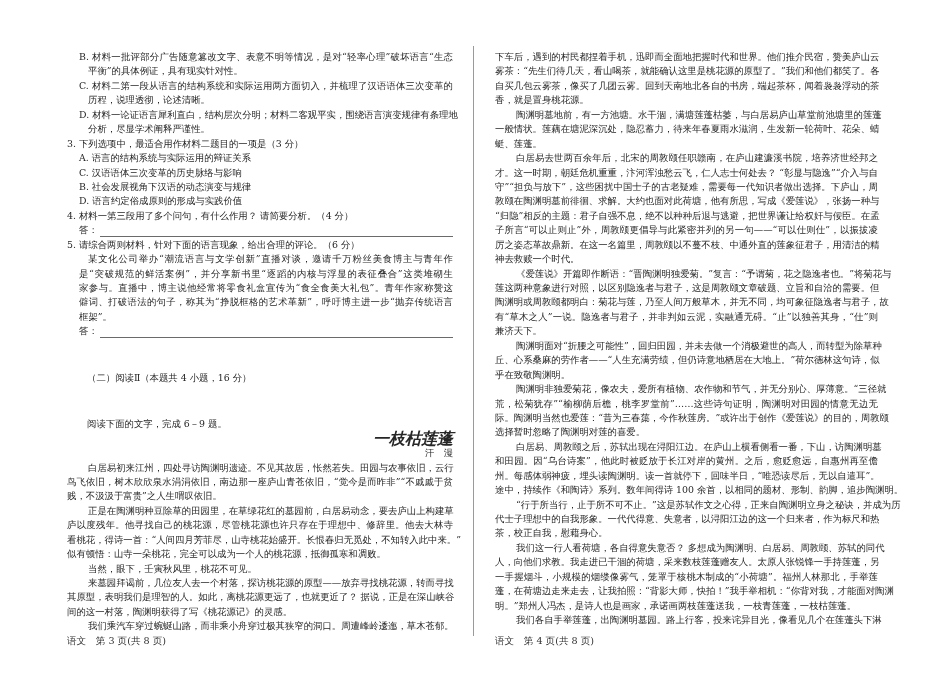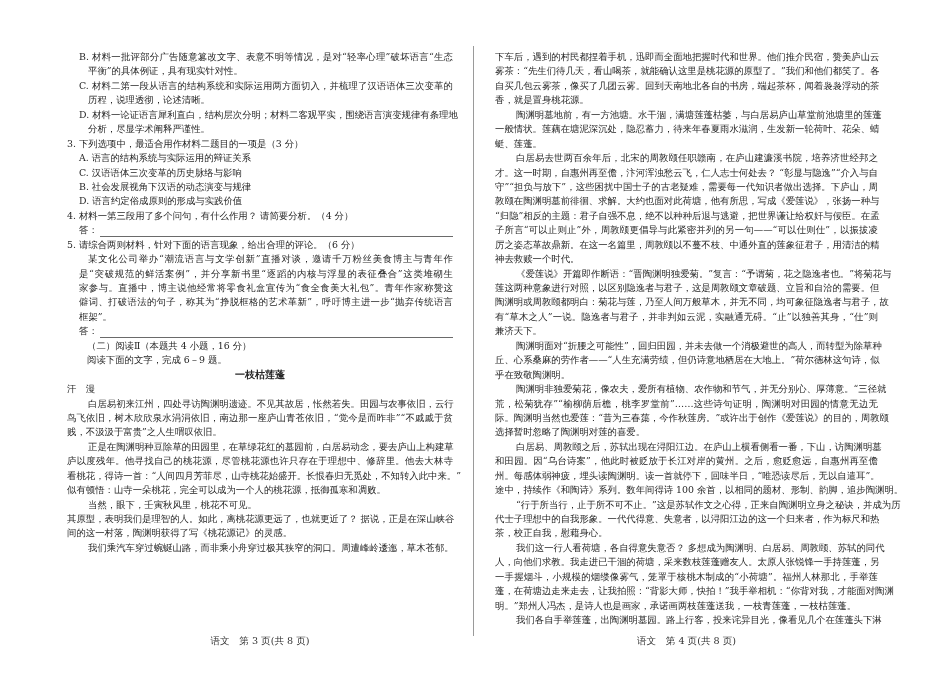--- a/index.html
+++ b/index.html
@@ -20,52 +20,53 @@
   .col.left  { left: 67px;  width: 386px; }
   .col.right { left: 495px; width: 383px; }
   .ln {
     height: 14.44px;
     line-height: 14.44px;
     white-space: nowrap;
     text-align: left;
   }
   .j { text-align: justify; text-align-last: justify; }
   .i12 { padding-left: 12px; }
-  .i20 { padding-left: 20px; }
+  .i20 { padding-left: 20px; margin-top: 32px; }
   .i21 { padding-left: 21px; }
   .ans { display: flex; align-items: flex-end; }
   .ans .lbl { line-height: 14.44px; }
   .ans .blank {
     flex: 1;
     height: 11px;
     margin-left: 2px;
     margin-bottom: 1px;
     border-bottom: 1px solid #6a6a6a;
   }
   .title {
-    text-align: center;
+    text-align: right;
     font-family: "DejaVu Sans", sans-serif;
     font-weight: bold;
-    font-size: 10px;
-  }
-  .author { text-align: left; font-size: 9.4px; }
+    font-size: 16px;
+    font-style: italic;
+  }
+  .author { text-align: right; font-size: 9.4px; }
   .sep {
     position: absolute;
     left: 473px;
     top: 46px;
     width: 1px;
     height: 590px;
     background: #9a9a9a;
   }
   .footer {
     position: absolute;
     top: 634px;
     height: 14px;
     line-height: 14px;
-    text-align: center;
+    text-align: left;
     font-size: 9.6px;
     white-space: pre;
     color: #303030;
   }
   .footer.left  { left: 67px;  width: 386px; }
   .footer.right { left: 495px; width: 383px; }
 </style>
 </head>
 <body>
 
@@ -126,20 +127,21 @@
     <div>
       <div class="ln j i21">正是在陶渊明种豆除草的田园里，在草绿花红的墓园前，白居易动念，要去庐山上构建草</div>
       <div class="ln j">庐以度残年。他寻找自己的桃花源，尽管桃花源也许只存在于理想中、修辞里。他去大林寺</div>
       <div class="ln j">看桃花，得诗一首：“人间四月芳菲尽，山寺桃花始盛开。长恨春归无觅处，不知转入此中来。”</div>
       <div class="ln">似有顿悟：山寺一朵桃花，完全可以成为一个人的桃花源，抵御孤寒和凋败。</div>
     </div>
     <div>
       <div class="ln i21">当然，眼下，壬寅秋风里，桃花不可见。</div>
     </div>
     <div>
+      <div class="ln j i21">来墓园拜谒前，几位友人去一个村落，探访桃花源的原型——放弃寻找桃花源，转而寻找</div>
       <div class="ln j">其原型，表明我们是理智的人。如此，离桃花源更远了，也就更近了？ 据说，正是在深山峡谷</div>
       <div class="ln">间的这一村落，陶渊明获得了写《桃花源记》的灵感。</div>
     </div>
     <div>
       <div class="ln j i21">我们乘汽车穿过蜿蜒山路，而非乘小舟穿过极其狭窄的洞口。周遭峰岭逶迤，草木苍郁。</div>
     </div>
   </div>
 </div>
 
 <div class="footer left">语文　第 3 页(共 8 页)</div>
@@ -157,21 +159,21 @@
     </div>
 
     <div>
       <div class="ln j i21">陶渊明墓地前，有一方池塘。水干涸，满塘莲蓬枯萎，与白居易庐山草堂前池塘里的莲蓬</div>
       <div class="ln j">一般情状。莲藕在塘泥深沉处，隐忍蓄力，待来年春夏雨水滋润，生发新一轮荷叶、花朵、蜻</div>
       <div class="ln">蜓、莲蓬。</div>
     </div>
 
     <div>
       <div class="ln j i21">白居易去世两百余年后，北宋的周敦颐任职赣南，在庐山建濂溪书院，培养济世经邦之</div>
-      <div class="ln j">才。这一时期，自惠州再至儋，汴河浑浊愁云飞，仁人志士何处去？ “彰显与隐逸”“介入与自</div>
+      <div class="ln j">才。这一时期，朝廷危机重重，汴河浑浊愁云飞，仁人志士何处去？ “彰显与隐逸”“介入与自</div>
       <div class="ln j">守”“担负与放下”，这些困扰中国士子的古老疑难，需要每一代知识者做出选择。下庐山，周</div>
       <div class="ln j">敦颐在陶渊明墓前徘徊、求解。大约也面对此荷塘，他有所思，写成《爱莲说》，张扬一种与</div>
       <div class="ln j">“归隐”相反的主题：君子自强不息，绝不以种种后退与逃避，把世界谦让给权奸与佞臣。在孟</div>
       <div class="ln j">子所言“可以止则止”外，周敦颐更倡导与此紧密并列的另一句——“可以仕则仕”，以振拔凌</div>
       <div class="ln j">厉之姿态革故鼎新。在这一名篇里，周敦颐以不蔓不枝、中通外直的莲象征君子，用清洁的精</div>
       <div class="ln">神去救赎一个时代。</div>
     </div>
 
     <div>
       <div class="ln j i21">《爱莲说》开篇即作断语：“晋陶渊明独爱菊。”复言：“予谓菊，花之隐逸者也。”将菊花与</div>

